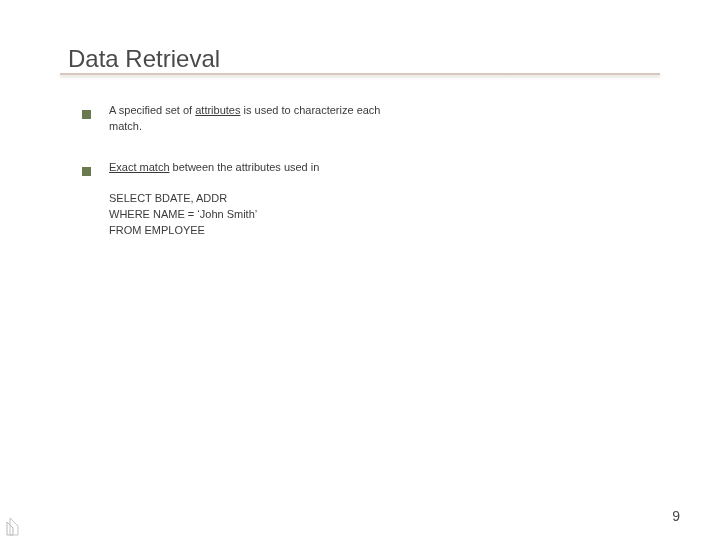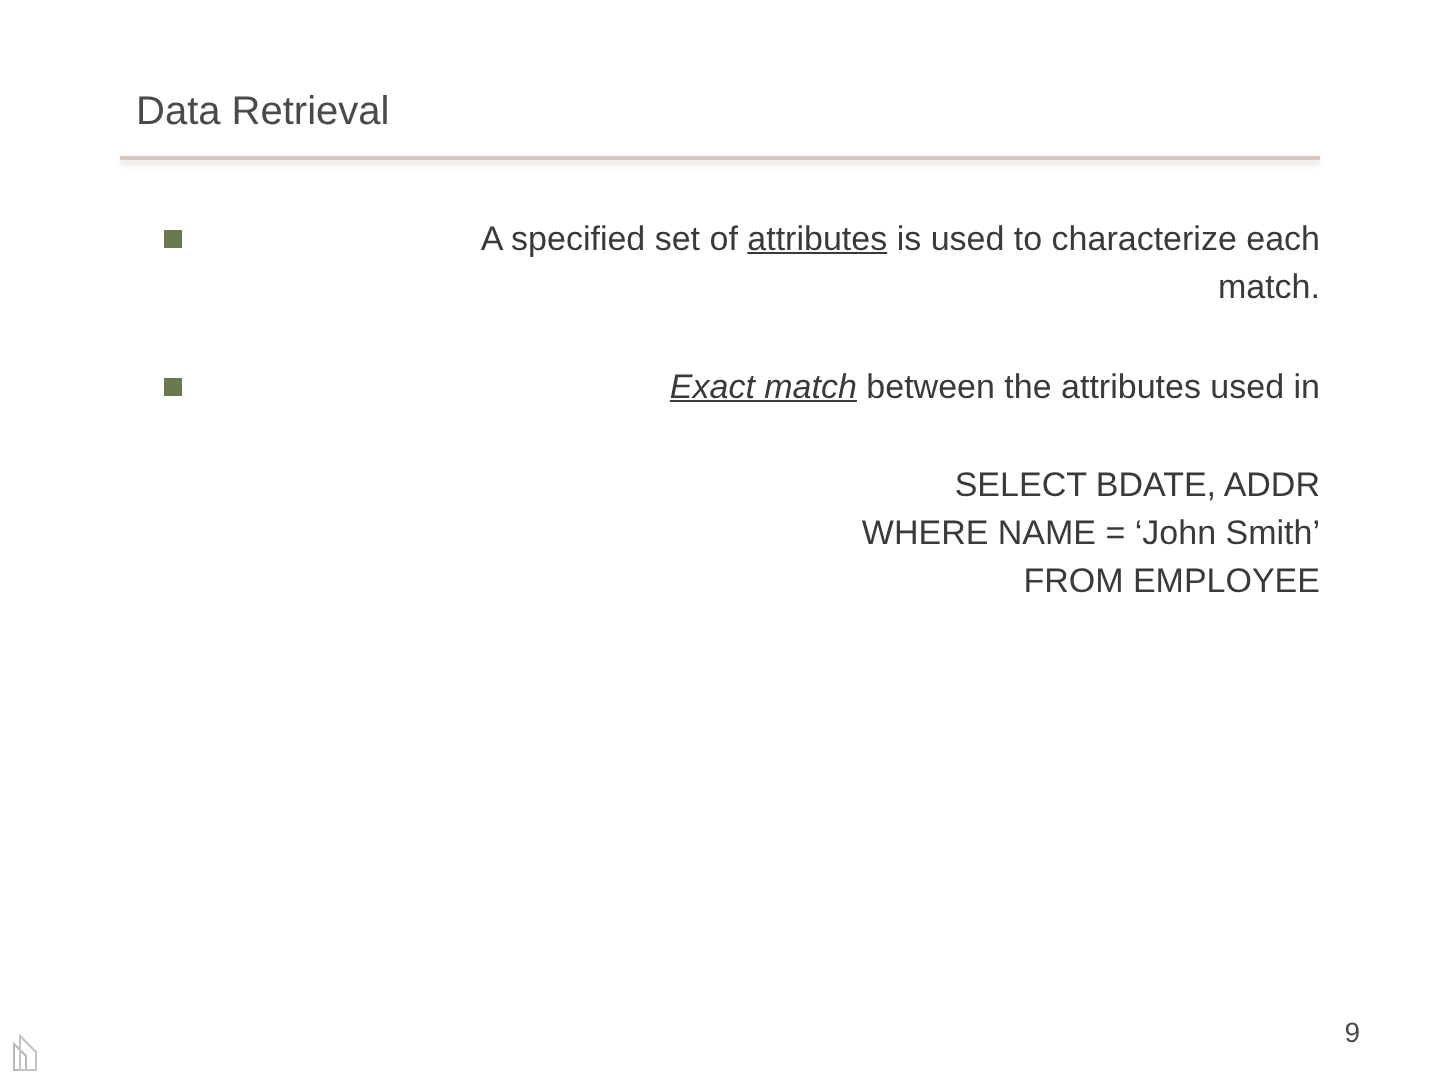--- a/index.html
+++ b/index.html
@@ -12,24 +12,23 @@
     position: relative;
     overflow: hidden;
   }
   .slide {
     width: 100%;
     height: 100%;
     padding: 45px 60px 30px 60px;
     position: relative;
   }
   .title {
-    font-size: 20px;
+    font-size: 24px;
     font-weight: 400;
     color: #4a4a4a;
-    margin-bottom: 10px;
     padding-left: 8px;
   }
   .title-underline {
     height: 2px;
     width: 100%;
     background: linear-gradient(to right, rgba(140,100,70,0.35), rgba(140,100,70,0.35));
     margin-bottom: 28px;
     box-shadow: 0 2px 3px rgba(120,90,60,0.25);
   }
   .bullets {
@@ -43,27 +42,26 @@
   .bullet-marker {
     flex: 0 0 auto;
     width: 9px;
     height: 9px;
     background: #6a7a4f;
     margin-top: 7px;
     margin-right: 18px;
   }
   .bullet-body {
     flex: 1 1 auto;
-    font-size: 17px;
+    font-size: 11px;
     line-height: 1.42;
     color: #3a3a3a;
-    text-align: right;
   }
   .underline { text-decoration: underline; }
-  .italic { font-style: italic; }
+  .italic { }
   .subline { display: block; }
   .indent-block { padding-left: 34px; }
   .page-number {
     position: absolute;
     bottom: 16px;
     right: 40px;
     font-size: 14px;
     color: #4a4a4a;
   }
   .corner-deco {

